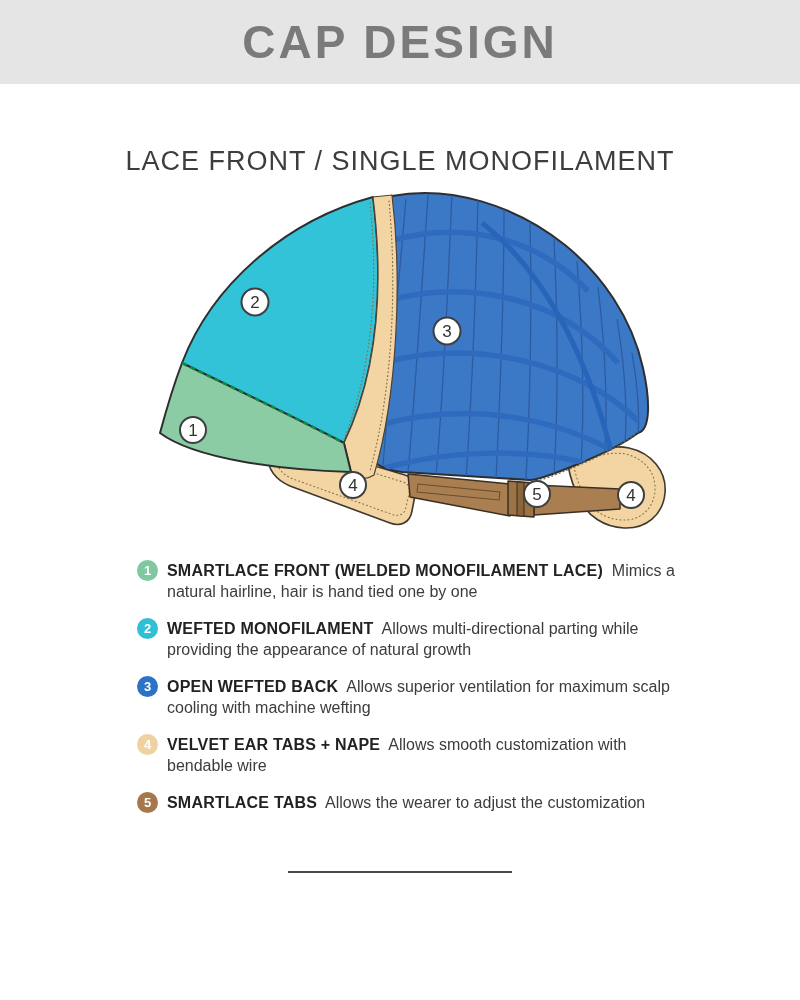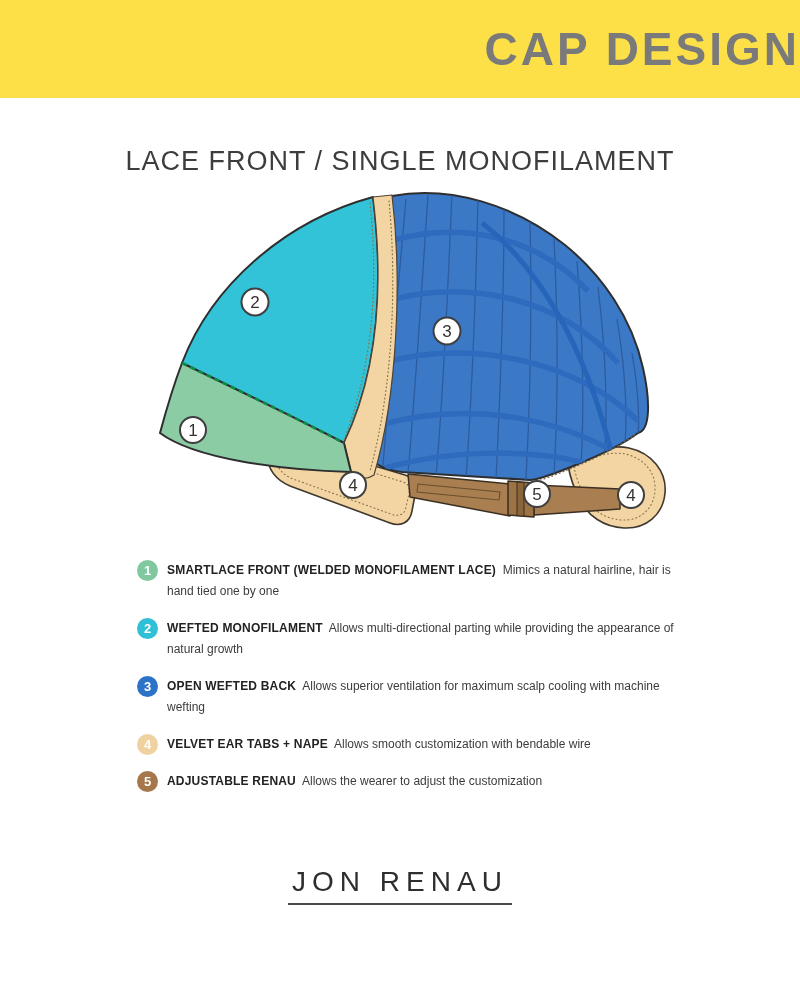--- a/index.html
+++ b/index.html
@@ -1,40 +1,40 @@
 <!DOCTYPE html>
 <html><head>
 <meta charset="utf-8">
 <style>
   html,body{margin:0;padding:0;background:#ffffff;}
   .page{
     position:relative;width:800px;height:1000px;background:#ffffff;overflow:hidden;
     font-family:"Liberation Sans", sans-serif;color:#3b3b3b;
   }
   .header-band{
-    position:absolute;left:0;top:0;width:800px;height:98px;background:#fde047;
-    display:flex;align-items:center;justify-content:flex-end;
+    position:absolute;left:0;top:0;width:800px;height:84px;background:#e5e5e5;
+    display:flex;align-items:center;justify-content:center;
   }
   .header-band h1{
     margin:0;font-size:46px;font-weight:700;letter-spacing:3px;color:#7a7a7a;
   }
   .subtitle{
     position:absolute;left:0;top:146px;width:800px;text-align:center;
     font-size:27px;font-weight:400;letter-spacing:1px;color:#3d3d3d;
   }
   .diagram{position:absolute;left:140px;top:183px;width:540px;height:372px;}
   .legend{position:absolute;left:137px;top:560px;width:560px;}
   .legend-item{display:flex;align-items:flex-start;margin-bottom:16px;}
   .legend-item.single{margin-bottom:0;}
   .dot{
     flex:0 0 auto;width:21px;height:21px;border-radius:50%;margin-right:9px;margin-top:0px;
     display:flex;align-items:center;justify-content:center;
     color:#ffffff;font-size:13px;font-weight:700;
   }
-  .legend-text{font-size:12px;line-height:21px;color:#3c3c3c;width:528px;}
+  .legend-text{font-size:16px;line-height:21px;color:#3c3c3c;width:528px;}
   .legend-text b{color:#222222;font-weight:700;letter-spacing:0.2px;}
   .footer{
     position:absolute;left:0;top:866px;width:800px;text-align:center;color:#2f2f2f;
   }
   .brand{
     font-size:28px;letter-spacing:6px;font-weight:400;color:#2e2e2e;white-space:nowrap;
   }
   .brand-rule{
     width:224px;height:0;border:none;border-top:2px solid #4a4a4a;margin:5px auto 4px auto;
   }
@@ -158,22 +158,21 @@
     <div class="legend-item">
       <div class="dot" style="background: rgb(44, 114, 199);">3</div>
       <div class="legend-text"><b>OPEN WEFTED BACK</b>&nbsp; <span>Allows superior ventilation for maximum scalp cooling  with machine wefting</span></div>
     </div>
     <div class="legend-item">
       <div class="dot" style="background: rgb(240, 210, 160);">4</div>
       <div class="legend-text"><b>VELVET EAR TABS + NAPE</b>&nbsp; <span>Allows smooth customization with bendable wire</span></div>
     </div>
     <div class="legend-item single">
       <div class="dot" style="background: rgb(165, 119, 74);">5</div>
-      <div class="legend-text"><b>ADJUSTABLE RENAU</b>&nbsp; <span>Allows the wearer to adjust the customization</span></div>
+      <div class="legend-text"><b>SMARTLACE TABS</b>&nbsp; <span>Allows the wearer to adjust the customization</span></div>
     </div>
   </div>
 
   <div class="footer">
-    <div class="brand">JON RENAU</div>
     <hr class="brand-rule">
   </div>
 
 </div>
 
 </body></html>

